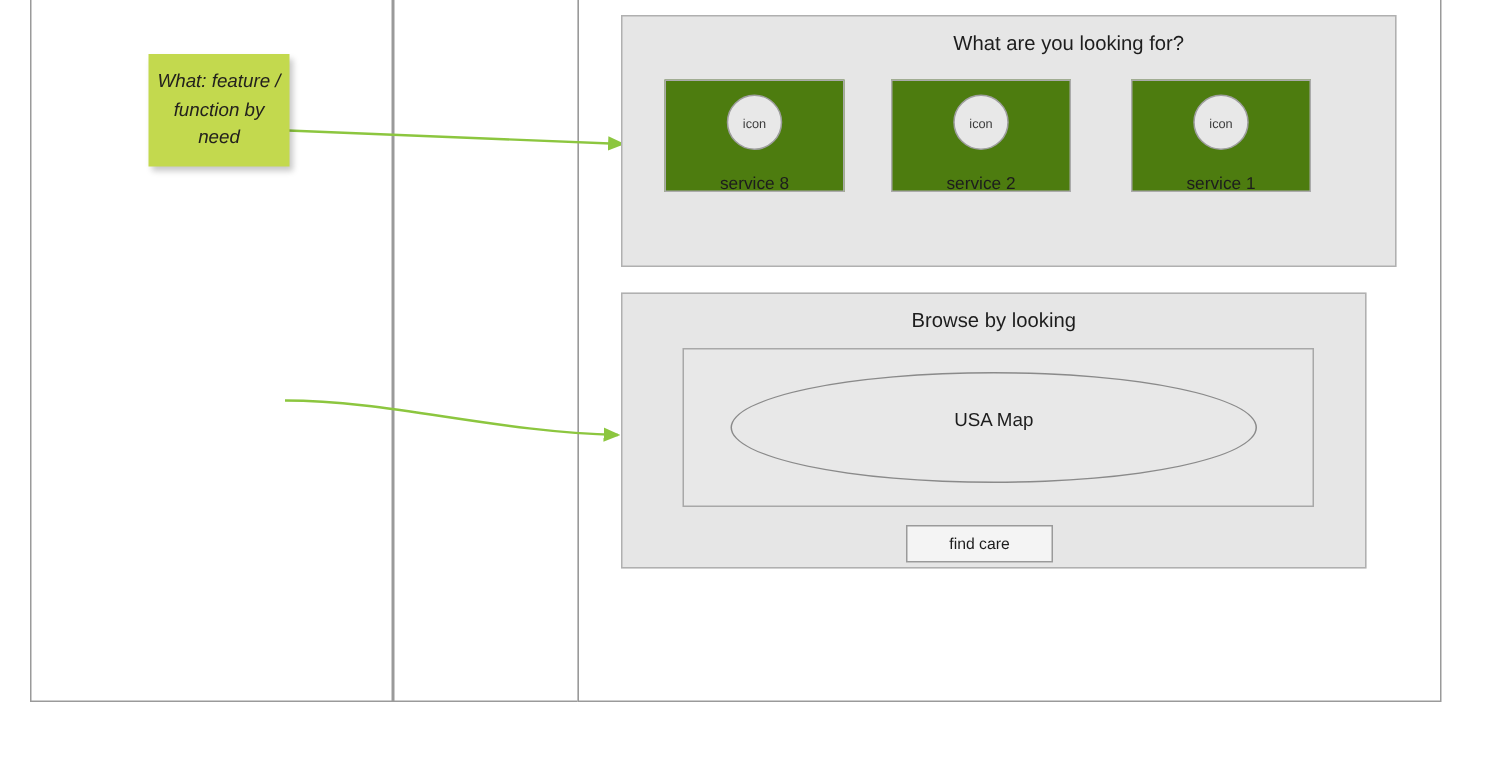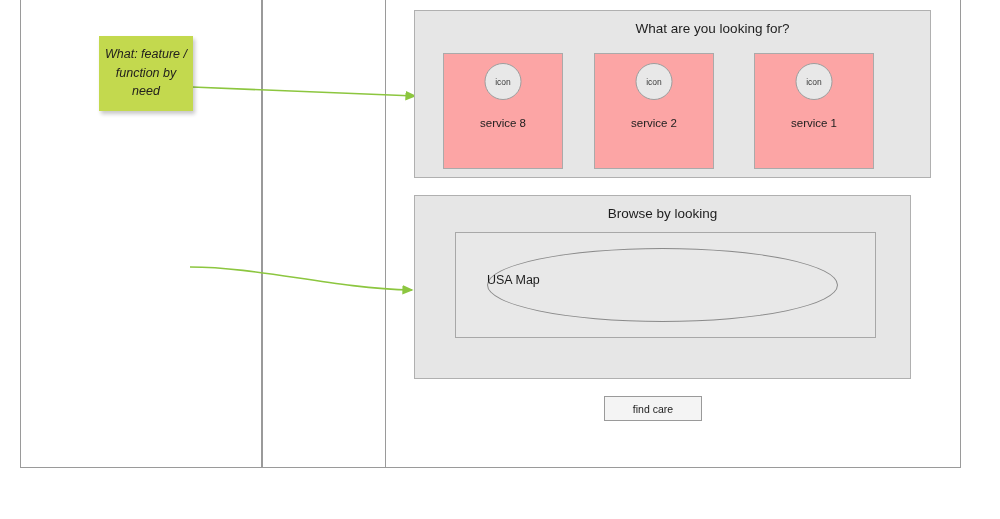--- a/index.html
+++ b/index.html
@@ -72,22 +72,22 @@
     width: 100%;
     text-align: center;
     font-size: 13.5px;
     color: #1d1d1d;
   }
 
   
   .card {
     position: absolute;
     width: 120px;
-    height: 116px;
-    background: #fca5a5;
+    height: 75px;
+    background: #4d7c0f;
     border: 1px solid #aaaaaa;
     box-sizing: border-box;
   }
   #card-1 { left: 443px; top: 53px; }
   #card-2 { left: 594px; top: 53px; }
   #card-3 { left: 754px; top: 53px; }
 
   .card-icon {
     position: absolute;
     left: 50%;
@@ -135,21 +135,21 @@
     border: 1px solid #8a8a8a;
     border-radius: 50%;
     background: transparent;
     box-sizing: border-box;
   }
   #map-label {
     position: absolute;
     left: 487px;
     top: 273px;
     width: 351px;
-    text-align: left;
+    text-align: center;
     font-size: 12.5px;
     color: #1d1d1d;
   }
 
   
   #find-care-button {
     position: absolute;
     left: 604px;
     top: 350px;
     width: 98px;
@@ -157,21 +157,20 @@
     background: #f4f4f4;
     border: 1px solid #9a9a9a;
     box-sizing: border-box;
     display: flex;
     align-items: center;
     justify-content: center;
     font-size: 10.5px;
     color: #1d1d1d;
     font-family: "Liberation Sans", sans-serif;
     cursor: pointer;
-    margin-top: 46px;
   }
 </style>
 </head>
 <body>
 
 <div id="canvas">
 
   <div class="frame" id="frame-left"></div>
   <div class="frame" id="frame-middle"></div>
   <div class="frame" id="frame-right"></div>

